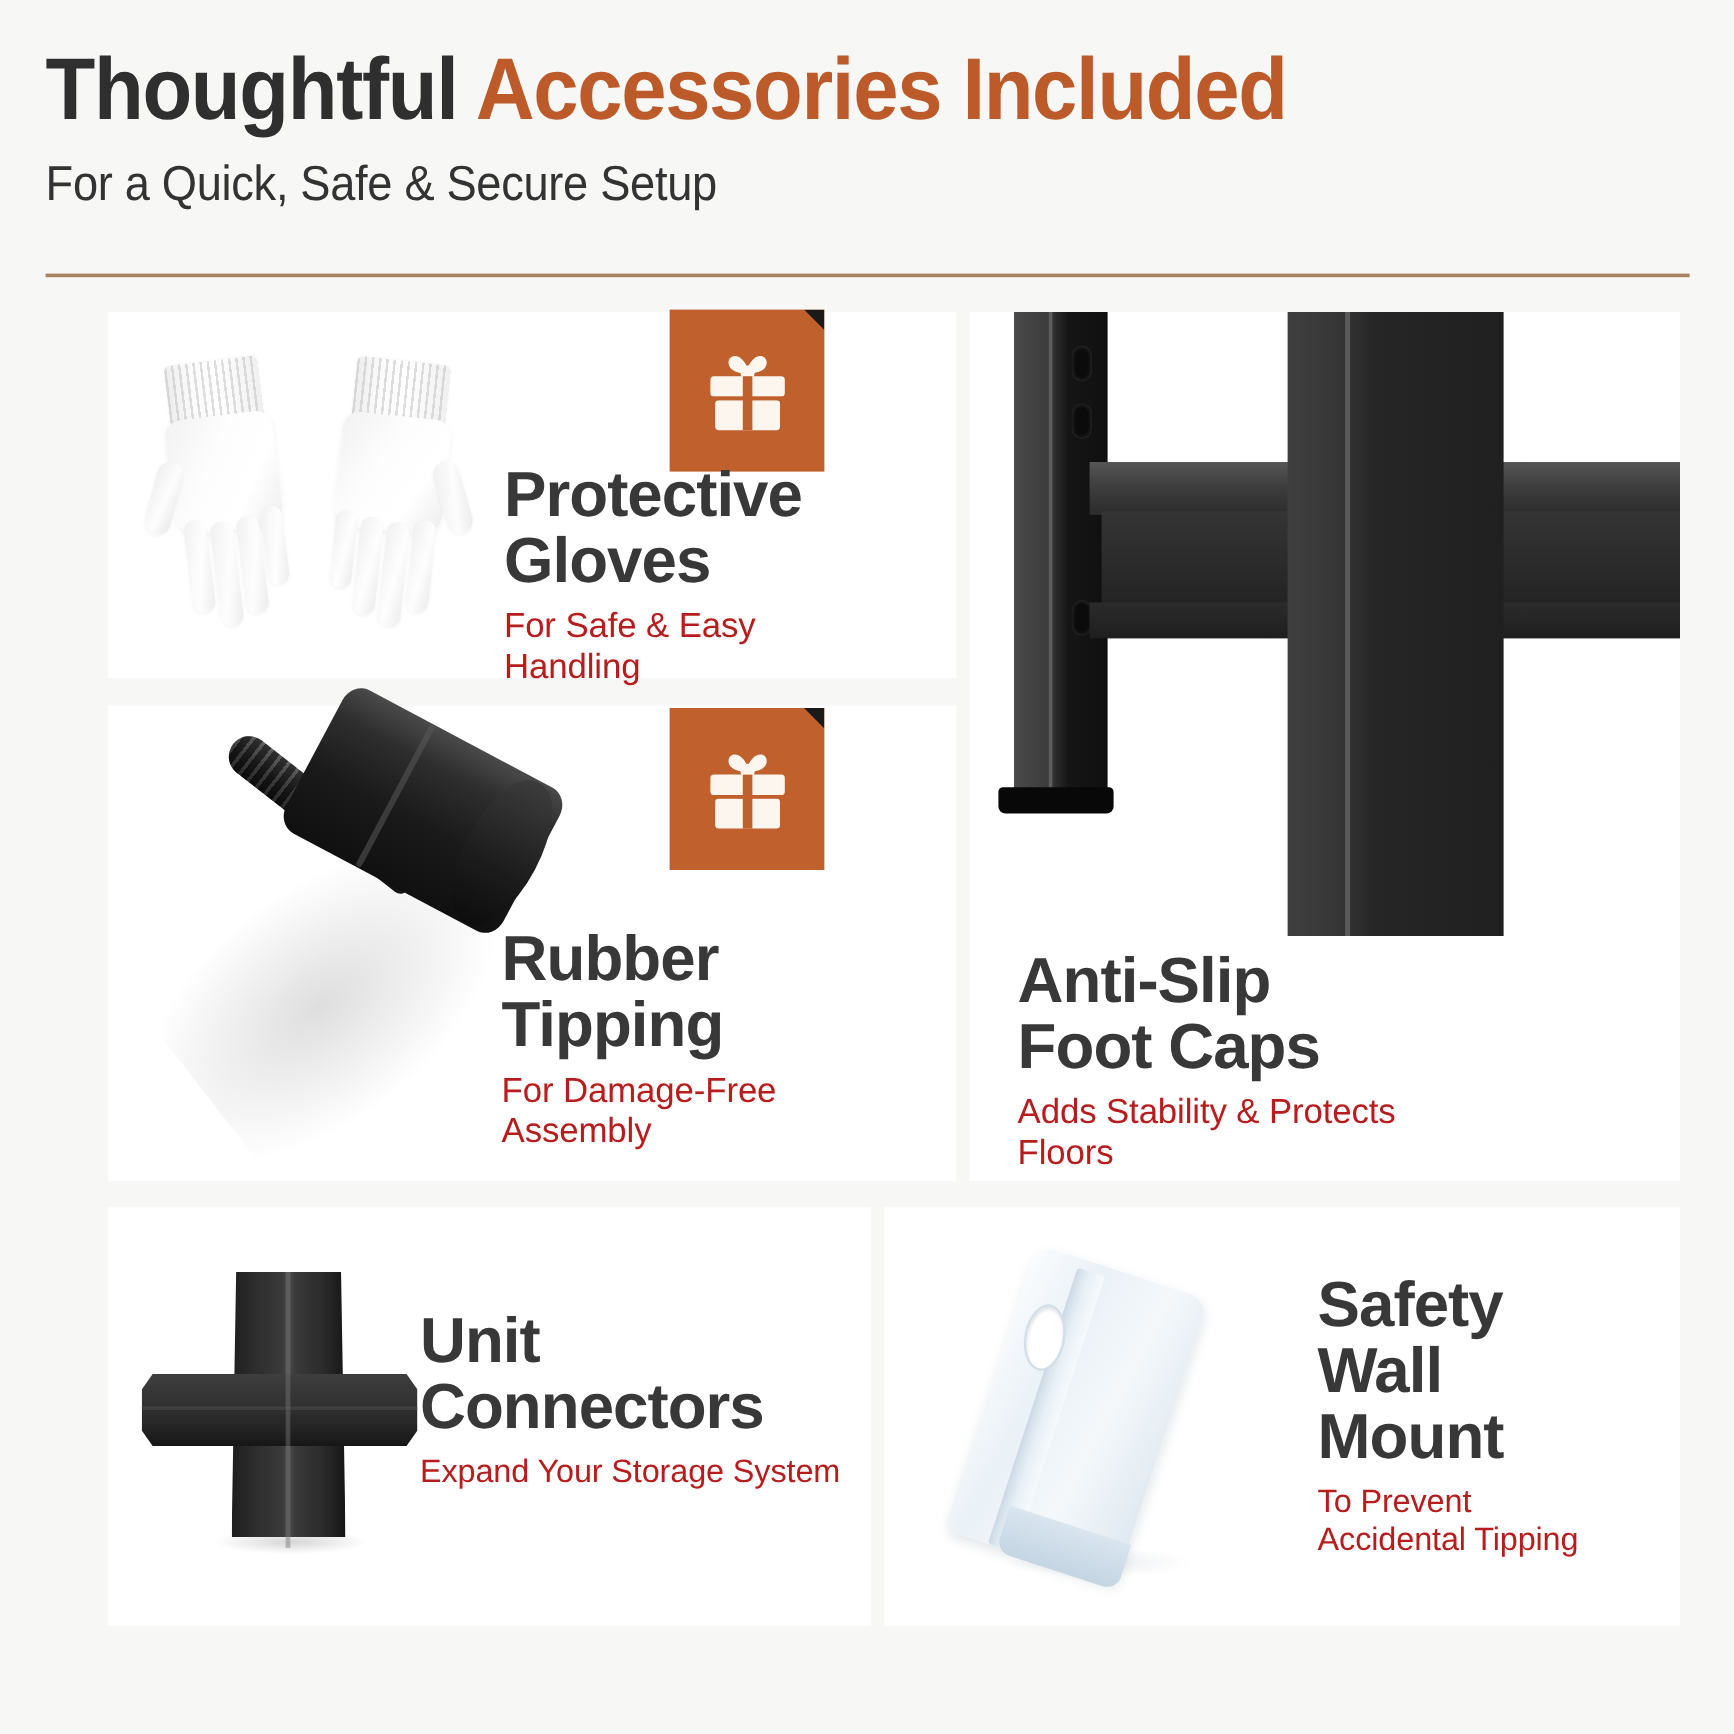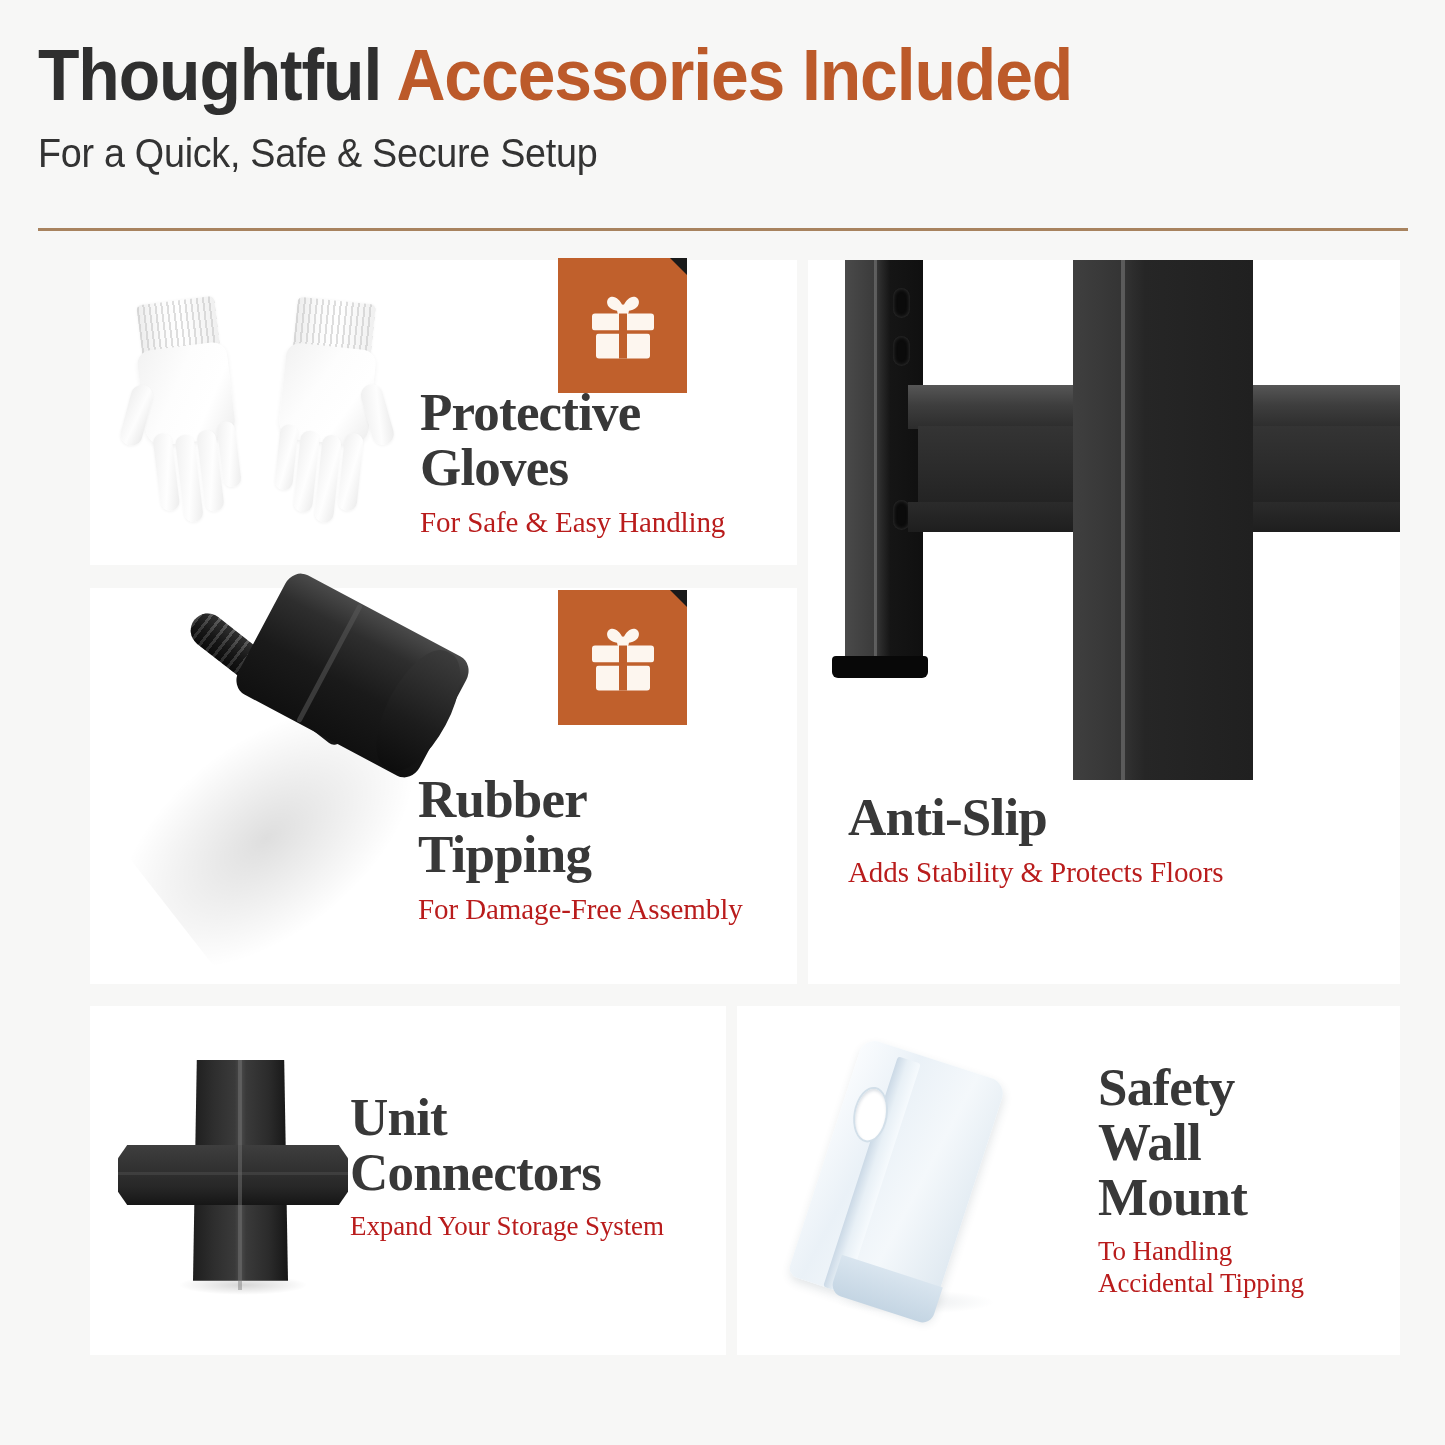--- a/index.html
+++ b/index.html
@@ -43,21 +43,21 @@
   .grid { position:absolute; left:0; top:0; width:1445px; height:1445px; }
   .card { position:absolute; background:#FFFFFF; overflow:hidden; }
 
   #card-gloves     { left:90px;  top:260px;  width:707px; height:305px; }
   #card-mallet     { left:90px;  top:588px;  width:707px; height:396px; }
   #card-footcaps   { left:808px; top:260px;  width:592px; height:724px; }
   #card-connectors { left:90px;  top:1006px; width:636px; height:349px; }
   #card-wallmount  { left:737px; top:1006px; width:663px; height:349px; }
 
   
-  .txt { position:absolute;font-family:Liberation Serif, serif; }
+  .txt { position:absolute; }
   .t-title {
     font-size:53px; font-weight:700; color:#383838;
     line-height:1.04; letter-spacing:-0.8px;
   }
   .t-sub {
     font-size:29px; font-weight:400; color:#b91c1c;
     line-height:1.17; letter-spacing:-0.1px; margin-top:11px;
   }
 
   
@@ -391,37 +391,38 @@
     <div class="t-title">
       <div>Rubber</div>
       <div>Tipping</div>
     </div>
     <div class="t-sub">For Damage-Free Assembly</div>
   </div>
 
   <div class="txt" id="txt-footcaps">
     <div class="t-title">
       <div>Anti-Slip</div>
+      <div>Foot Caps</div>
     </div>
     <div class="t-sub">Adds Stability &amp; Protects Floors</div>
   </div>
 
   <div class="txt" id="txt-connectors">
     <div class="t-title">
       <div>Unit</div>
       <div>Connectors</div>
     </div>
     <div class="t-sub">Expand Your Storage System</div>
   </div>
 
   <div class="txt" id="txt-wallmount">
     <div class="t-title">
       <div>Safety</div>
       <div>Wall</div>
       <div>Mount</div>
     </div>
     <div class="t-sub">
-      <div>To Handling</div>
+      <div>To Prevent</div>
       <div>Accidental Tipping</div>
     </div>
   </div>
 
 </div>
 
 </body></html>

